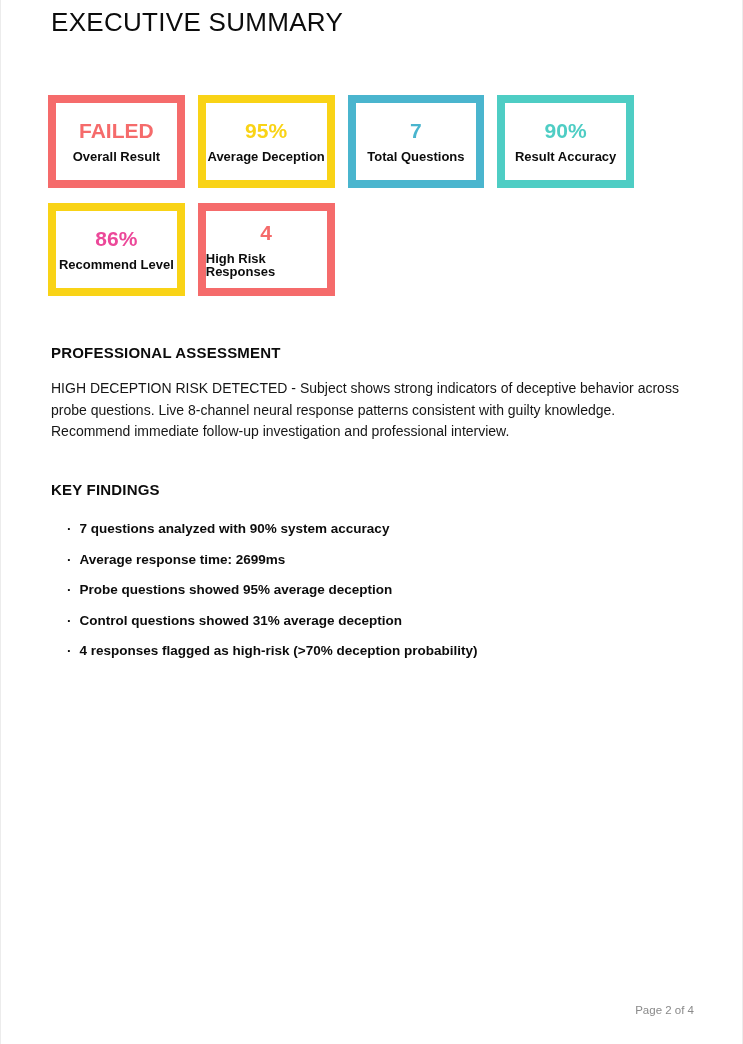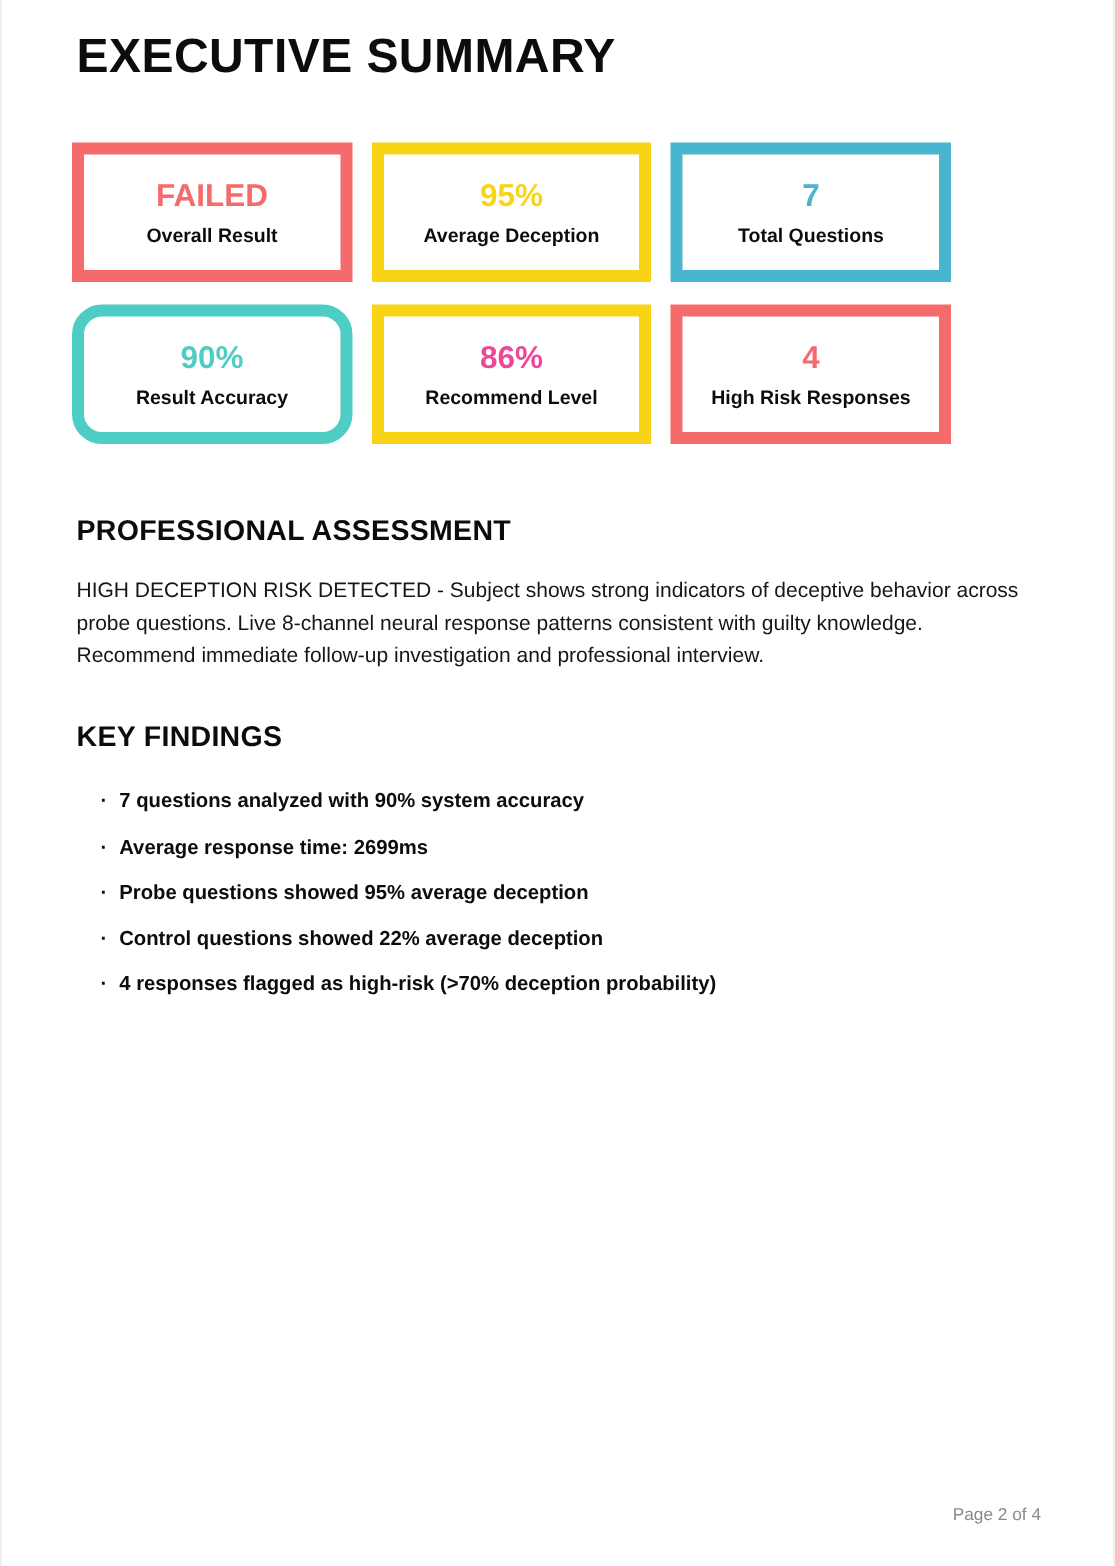--- a/index.html
+++ b/index.html
@@ -10,44 +10,44 @@
     position:relative;
     overflow:hidden;
   }
   .page {
     position:absolute; inset:0;
     background:#fff;
     border-left:1px solid #ececec;
     border-right:1px solid #ececec;
   }
   .doc-title {
-    position:absolute; left:50px; top:19px;
-    font-size:32px; font-weight:bold; color:#0c0c0c;
+    position:absolute; left:50px; top:7px;
+    font-size:26px; font-weight:normal; color:#0c0c0c;
     letter-spacing:0.3px;
   }
   .cards {
     position:absolute; left:47px; top:95px; width:586px;
-    display:grid; grid-template-columns:repeat(3, 1fr);
+    display:grid; grid-template-columns:repeat(4, 1fr);
     column-gap:13px; row-gap:15px;
   }
   .card {
     height:93px;
     border:8px solid #ccc;
     background:#fff;
     display:flex; flex-direction:column;
     align-items:center; justify-content:center;
     gap:9px;
   }
   .card-value { font-size:21px; font-weight:bold; line-height:1; }
   .card-label { font-size:13px; font-weight:bold; color:#0c0c0c; line-height:1; }
   .section { position:absolute; left:50px; width:645px; }
   .section-assessment { top:344px; }
   .section-findings { top:481px; }
   .section-heading {
-    font-size:19px; font-weight:bold; color:#0c0c0c;
+    font-size:15px; font-weight:bold; color:#0c0c0c;
     letter-spacing:0.2px;
   }
   .body-text {
     margin-top:17px;
     font-size:14px; line-height:21.5px; color:#161616;
     font-weight:normal;
   }
   .findings-list { margin-top:23px; list-style:none; }
   .finding {
     display:flex; align-items:baseline; gap:8px;
@@ -74,21 +74,21 @@
       <div class="card-label">Overall Result</div>
     </div>
     <div class="card" style="border-color: rgb(249, 211, 22);">
       <div class="card-value" style="color: rgb(249, 211, 22);">95%</div>
       <div class="card-label">Average Deception</div>
     </div>
     <div class="card" style="border-color: rgb(74, 181, 206);">
       <div class="card-value" style="color: rgb(74, 181, 206);">7</div>
       <div class="card-label">Total Questions</div>
     </div>
-    <div class="card" style="border-color: rgb(78, 205, 196); border-radius: 20px;">
+    <div class="card" style="border-color: rgb(78, 205, 196);">
       <div class="card-value" style="color: rgb(78, 205, 196);">90%</div>
       <div class="card-label">Result Accuracy</div>
     </div>
     <div class="card" style="border-color: rgb(249, 211, 22);">
       <div class="card-value" style="color: #ec4899;">86%</div>
       <div class="card-label">Recommend Level</div>
     </div>
     <div class="card" style="border-color: rgb(245, 107, 107);">
       <div class="card-value" style="color: rgb(245, 107, 107);">4</div>
       <div class="card-label">High Risk Responses</div>
@@ -110,21 +110,21 @@
       <li class="finding">
         <span class="bullet-dot">·</span>
         <span>Average response time: 2699ms</span>
       </li>
       <li class="finding">
         <span class="bullet-dot">·</span>
         <span>Probe questions showed 95% average deception</span>
       </li>
       <li class="finding">
         <span class="bullet-dot">·</span>
-        <span>Control questions showed 22% average deception</span>
+        <span>Control questions showed 31% average deception</span>
       </li>
       <li class="finding">
         <span class="bullet-dot">·</span>
         <span>4 responses flagged as high-risk (&gt;70% deception probability)</span>
       </li>
     </ul>
   </div>
 
   <div class="page-footer">Page 2 of 4</div>
 

